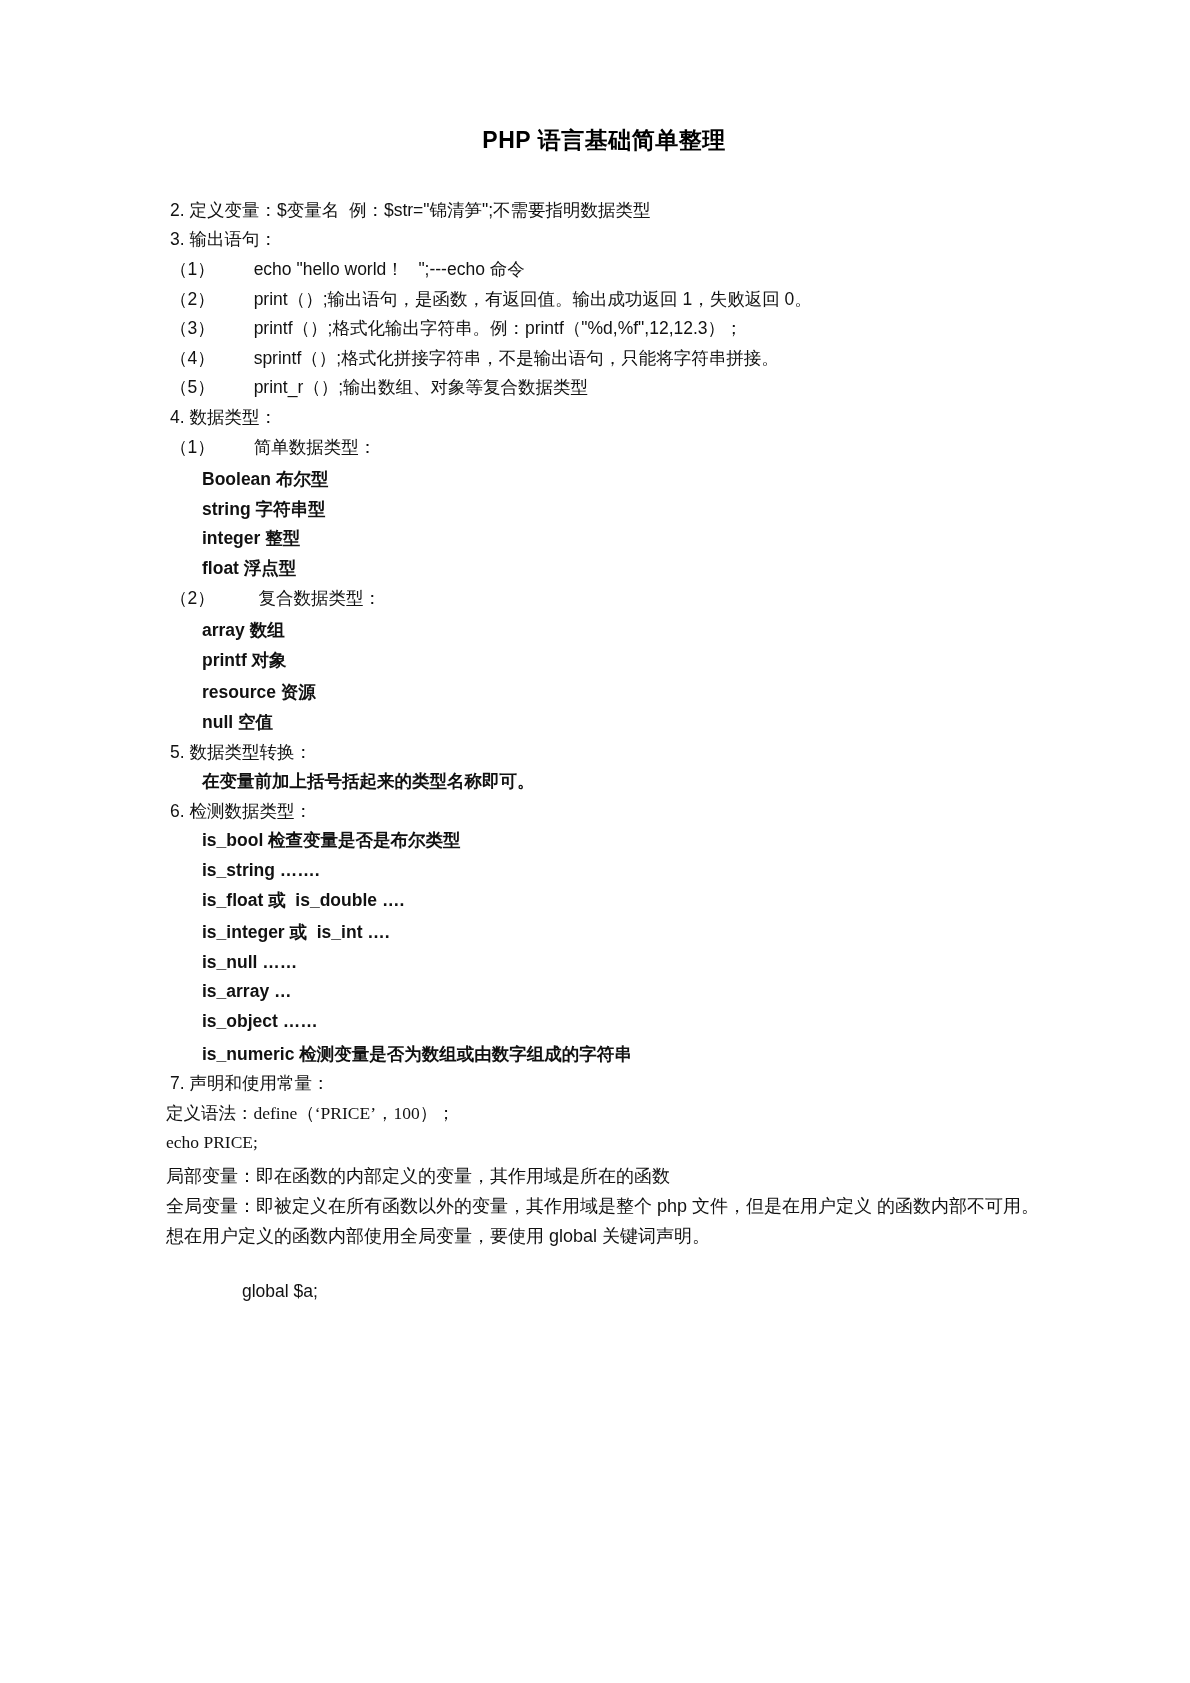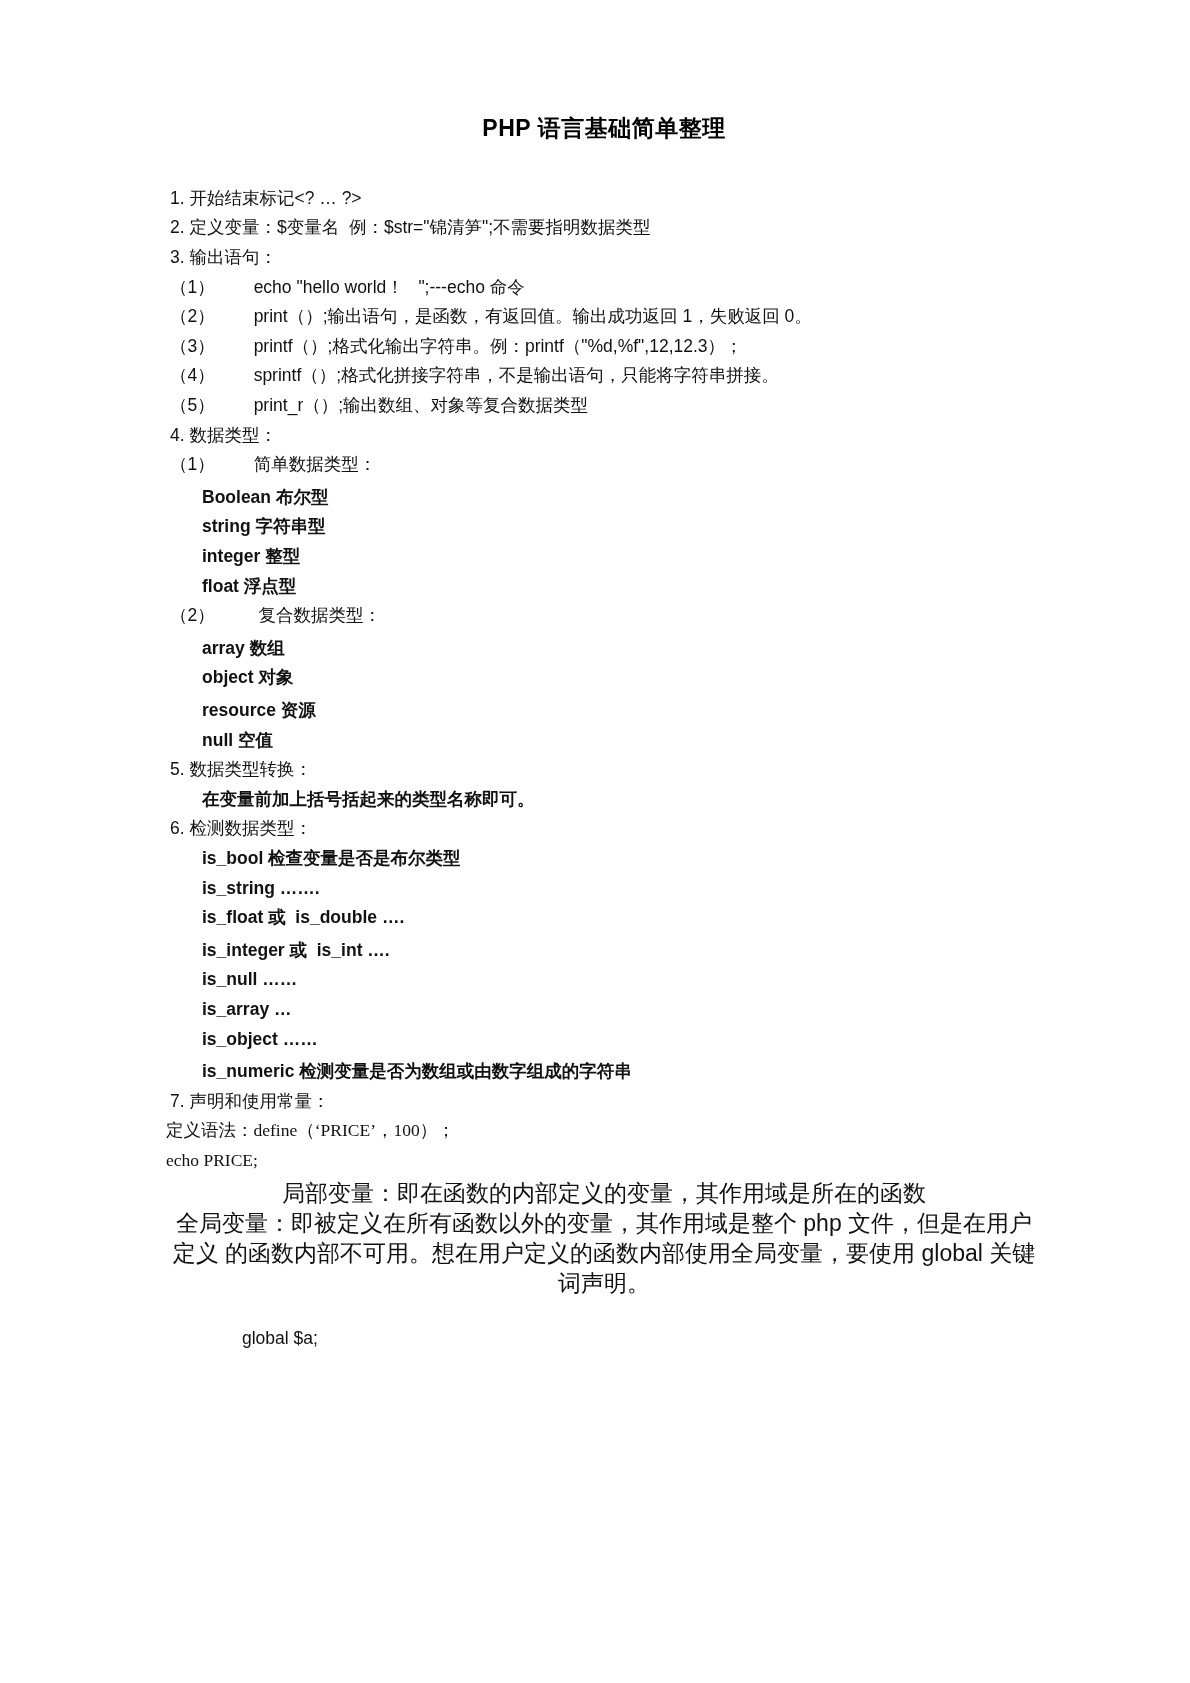--- a/index.html
+++ b/index.html
@@ -18,75 +18,73 @@
     background: #ffffff;
     box-sizing: border-box;
     padding: 110px 148px 0 166px;
     overflow: hidden;
   }
   .doc-title {
     text-align: center;
     font-size: 23px;
     font-weight: bold;
     letter-spacing: 0.5px;
-    margin: 4px 0 40px 0;
+    margin: 16px 0 40px 0;
     line-height: 1.3;
   }
   .line {
     font-size: 17.5px;
     line-height: 29.6px;
     white-space: pre-wrap;
     color: #111111;
   }
   
   .lv-num   { padding-left: 4px;   text-indent: 0; }
   .lv-paren { padding-left: 4px; }
   .lv-item  { padding-left: 36px; font-weight: bold; }
   .lv-flush { padding-left: 0px; font-family: Liberation Serif, serif; }
   .lv-code1 { padding-left: 56px; }
   .lv-code2 { padding-left: 76px; }
 
   .gap-sm { height: 3px; }
   .gap-lg { height: 26px; }
 
   .para {
-    font-size: 23px;
+    font-size: 18px;
     line-height: 30px;
     padding-left: 0px;
     color: #111111;
-    text-align: center;
   }
 </style>
 </head>
 <body>
 
 <div class="page">
 
   <h1 class="doc-title">PHP 语言基础简单整理</h1>
 
-  <div class="line lv-num">1. 开始结束标记&lt;? … ?&gt;</div>
   <div class="line lv-num">2. 定义变量：$变量名  例：$str="锦清笋";不需要指明数据类型</div>
   <div class="line lv-num">3. 输出语句：</div>
   <div class="line lv-paren">（1）        echo "hello world！   ";---echo 命令</div>
   <div class="line lv-paren">（2）        print（）;输出语句，是函数，有返回值。输出成功返回 1，失败返回 0。</div>
   <div class="line lv-paren">（3）        printf（）;格式化输出字符串。例：printf（"%d,%f",12,12.3）；</div>
   <div class="line lv-paren">（4）        sprintf（）;格式化拼接字符串，不是输出语句，只能将字符串拼接。</div>
   <div class="line lv-paren">（5）        print_r（）;输出数组、对象等复合数据类型</div>
 
   <div class="line lv-num">4. 数据类型：</div>
   <div class="line lv-paren">（1）        简单数据类型：</div>
   <div class="gap-sm"></div>
   <div class="line lv-item">Boolean 布尔型</div>
   <div class="line lv-item">string 字符串型</div>
   <div class="line lv-item">integer 整型</div>
   <div class="line lv-item">float 浮点型</div>
   <div class="line lv-paren">（2）         复合数据类型：</div>
   <div class="gap-sm"></div>
   <div class="line lv-item">array 数组</div>
-  <div class="line lv-item">object 对象</div>
+  <div class="line lv-item">printf 对象</div>
   <div class="gap-sm"></div>
   <div class="line lv-item">resource 资源</div>
   <div class="line lv-item">null 空值</div>
 
   <div class="line lv-num">5. 数据类型转换：</div>
   <div class="line lv-item">在变量前加上括号括起来的类型名称即可。</div>
 
   <div class="line lv-num">6. 检测数据类型：</div>
   <div class="line lv-item">is_bool 检查变量是否是布尔类型</div>
   <div class="line lv-item">is_string …….</div>

